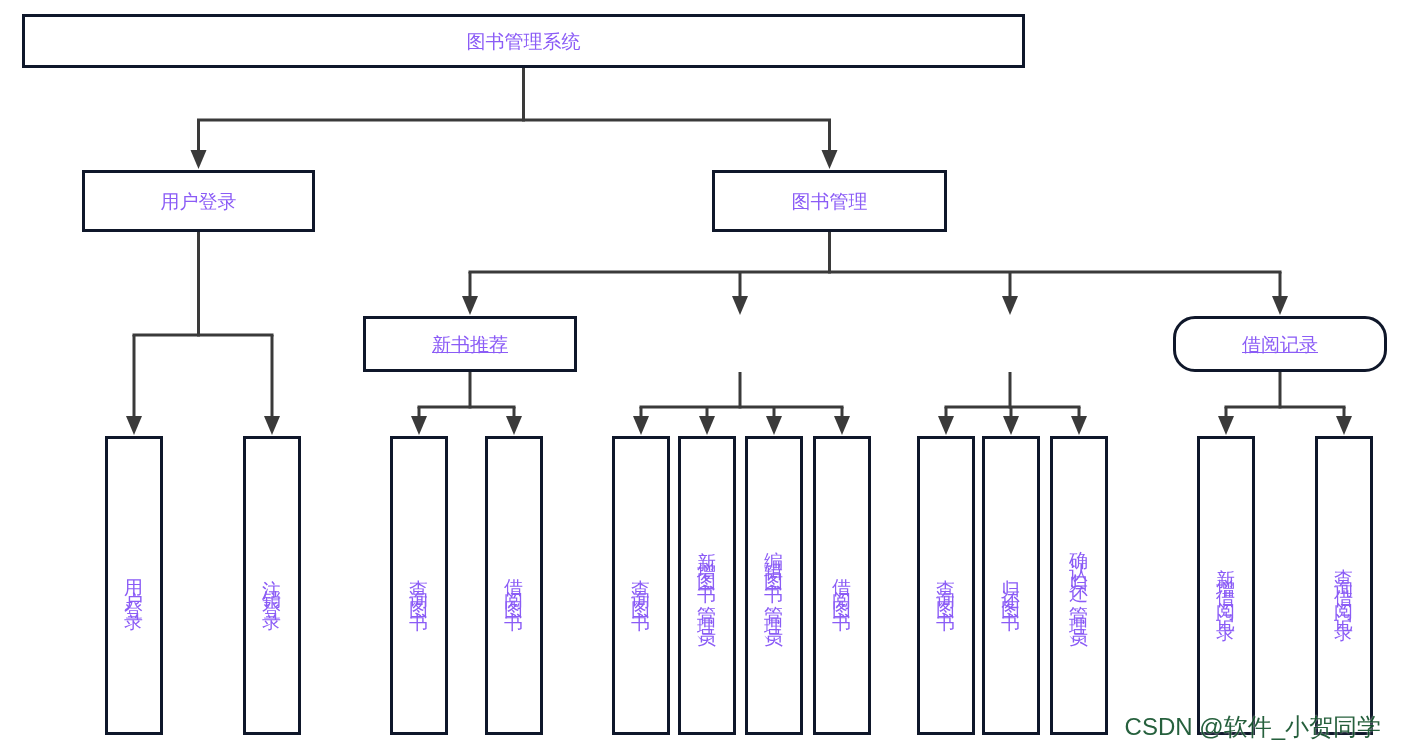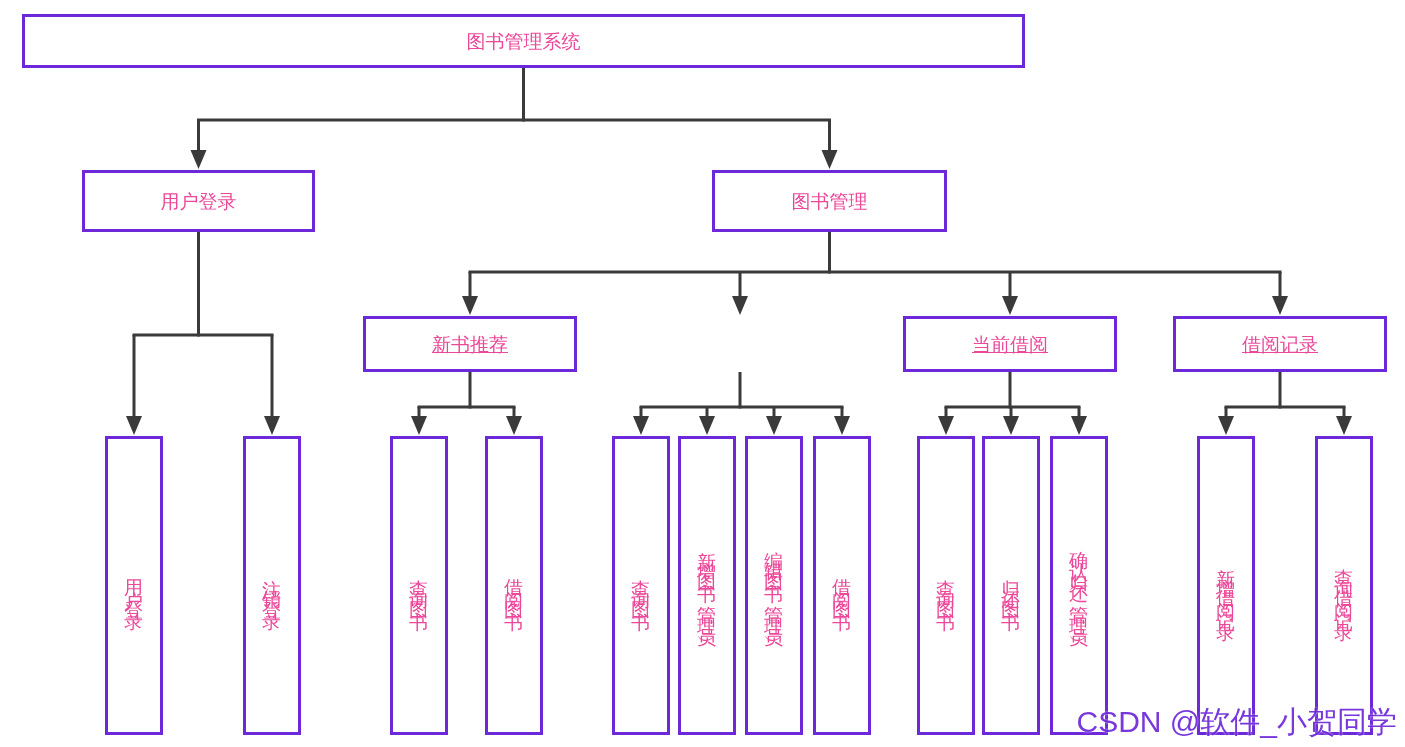--- a/index.html
+++ b/index.html
@@ -16,63 +16,63 @@
     left: 0; top: 0;
     width: 1405px; height: 747px;
     pointer-events: none;
   }
   .wires line { stroke: #3a3a3a; stroke-width: 3; }
   .wires polygon { fill: #3a3a3a; }
   .box {
     position: absolute;
     box-sizing: border-box;
     background: #ffffff;
-    border: 3px solid #6d28d9;
+    border: 3px solid #0f172a;
     display: flex;
     align-items: center;
     justify-content: center;
-    color: #ec4899;
+    color: #8b5cf6;
     font-size: 19px;
     line-height: 1;
     white-space: nowrap;
   }
   .vbox span {
     writing-mode: vertical-rl;
     text-orientation: mixed;
     letter-spacing: 11px;
   }
   
   .b-root      { left: 22px;   top: 14px;  width: 1003px; height: 54px; }
   .b-login     { left: 82px;   top: 170px; width: 233px;  height: 62px; }
   .b-mgmt      { left: 712px;  top: 170px; width: 235px;  height: 62px; justify-content: center; }
   .b-l3        { top: 316px; width: 214px; height: 56px; text-decoration: underline; }
   .b-recommend { left: 363px; }
   .b-borrow    { left: 633px; }
   .b-current   { left: 903px; }
-  .b-records   { left: 1173px; }
+  .b-records   { left: 1173px; border-radius: 22px; }
   .leaf        { top: 436px; width: 58px; height: 299px; }
   .lf-login0   { left: 105px; }
   .lf-login1   { left: 243px; }
   .lf-rec0     { left: 390px; }
   .lf-rec1     { left: 485px; }
   .lf-bor0     { left: 612px; }
   .lf-bor1     { left: 678px; }
   .lf-bor2     { left: 745px; }
   .lf-bor3     { left: 813px; }
   .lf-cur0     { left: 917px; }
   .lf-cur1     { left: 982px; }
   .lf-cur2     { left: 1050px; }
   .lf-rcd0     { left: 1197px; }
   .lf-rcd1     { left: 1315px; }
   .watermark {
     position: absolute;
-    right: 8px;
+    right: 24px;
     bottom: 4px;
-    font-size: 30px;
-    color: #6d28d9;
+    font-size: 24px;
+    color: #14532d;
     opacity: 0.92;
     text-shadow: 0 0 2px #ffffff;
     z-index: 5;
     white-space: nowrap;
   }
 </style>
 </head>
 <body>
 
 <div class="stage">
@@ -160,23 +160,20 @@
   <div class="box b-login">
     <span>用户登录</span>
   </div>
   <div class="box b-mgmt">
     <span>图书管理</span>
   </div>
 
   <div class="box b-l3 b-recommend">
     <span>新书推荐</span>
   </div>
-  <div class="box b-l3 b-current">
-    <span>当前借阅</span>
-  </div>
   <div class="box b-l3 b-records">
     <span>借阅记录</span>
   </div>
 
   <div class="box vbox leaf lf-login0">
     <span>用户登录</span>
   </div>
   <div class="box vbox leaf lf-login1">
     <span>注销登录</span>
   </div>

